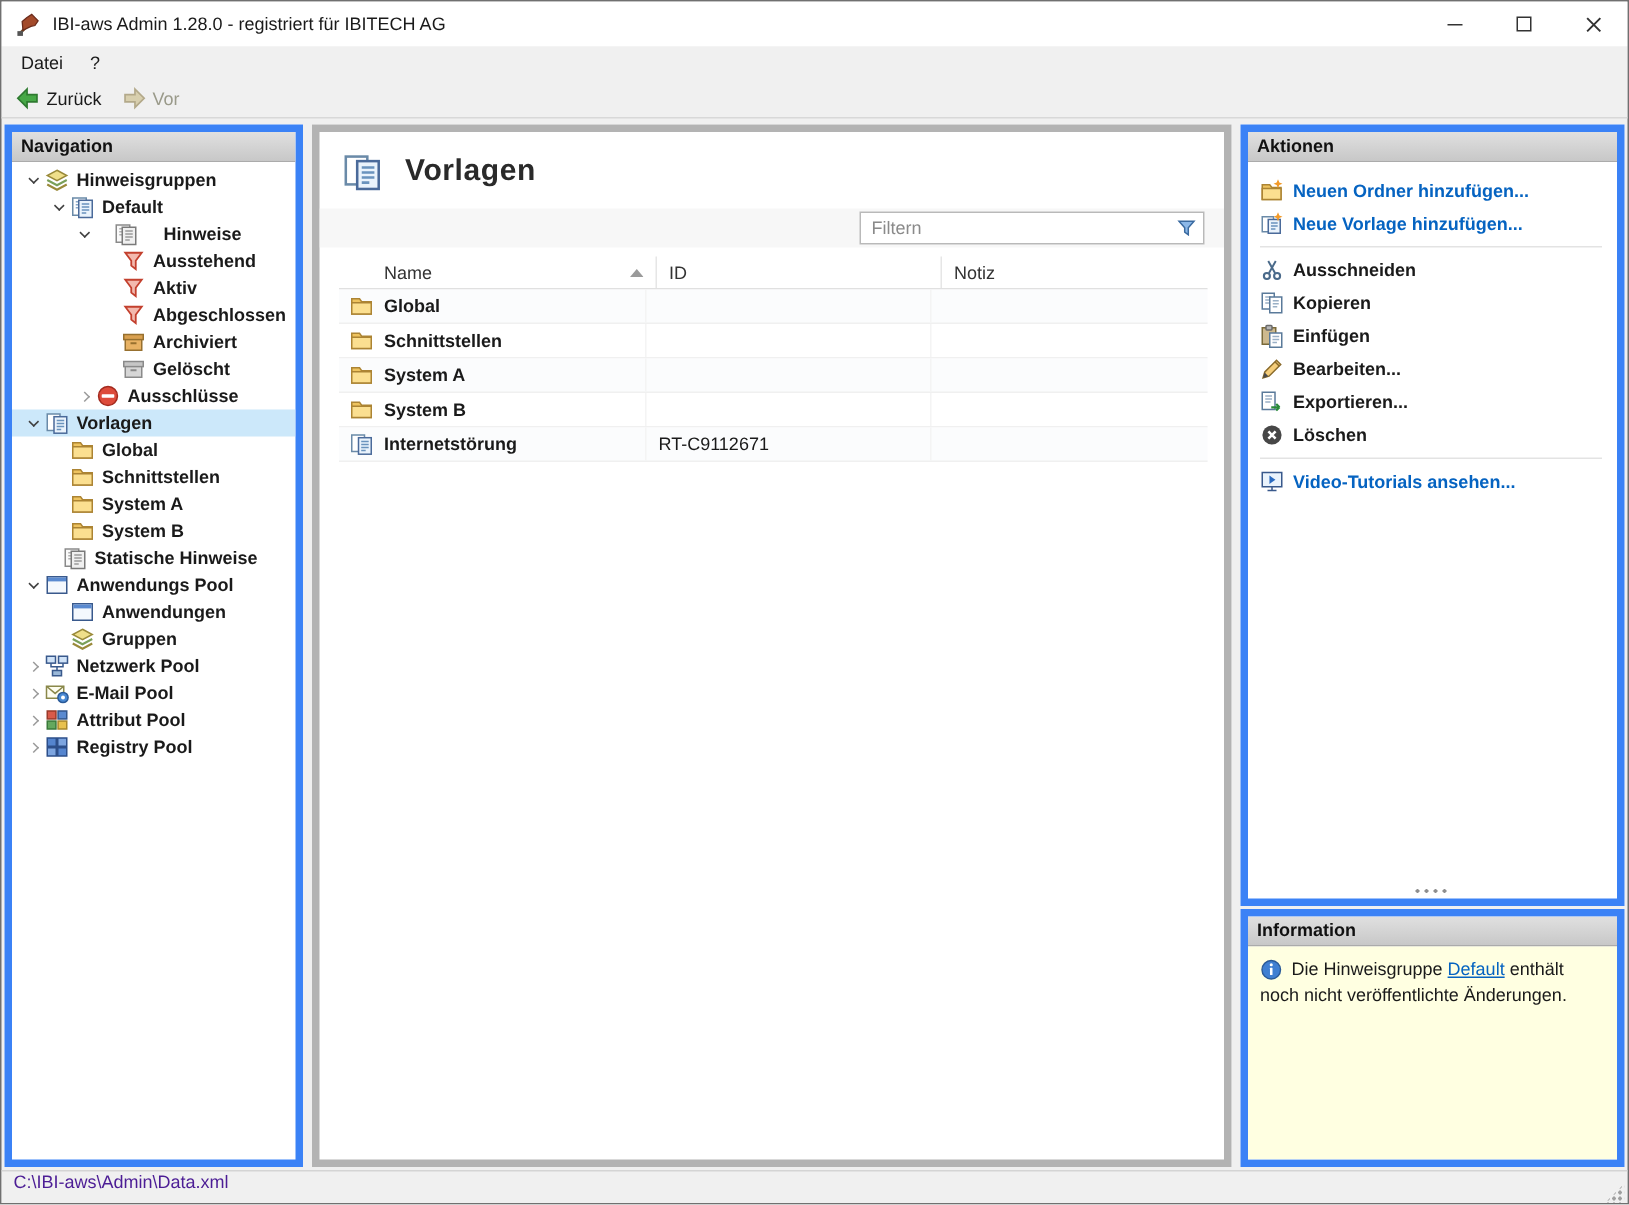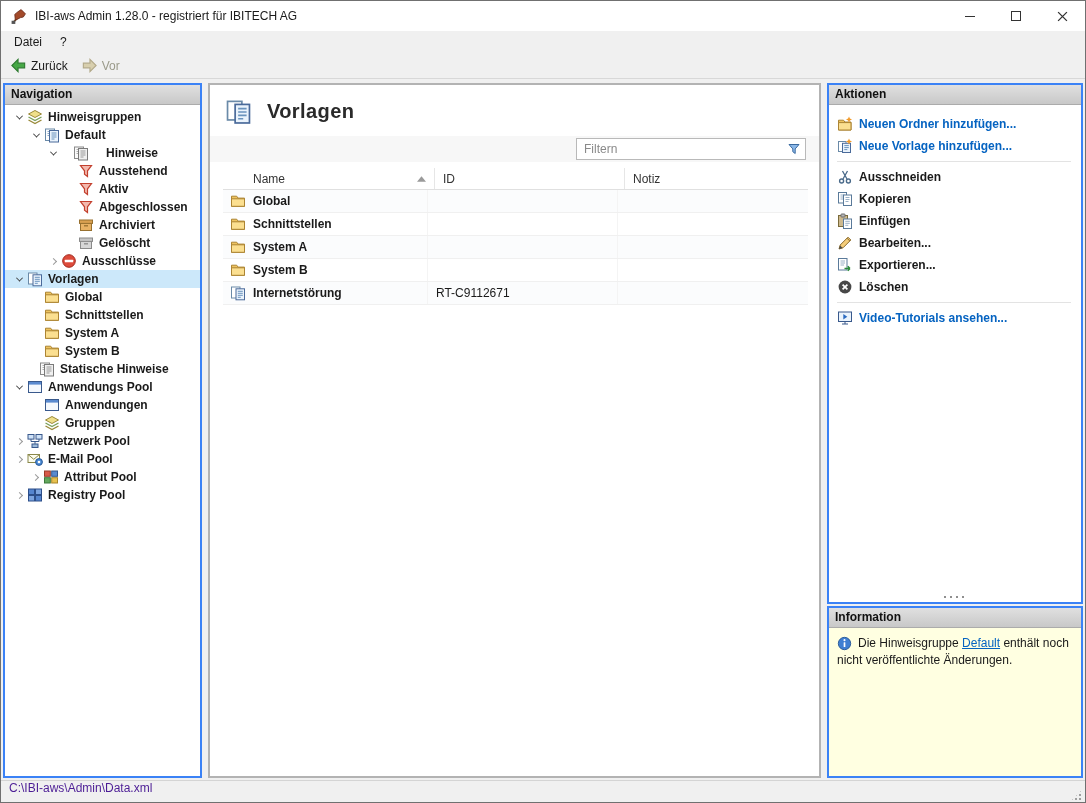--- a/index.html
+++ b/index.html
@@ -23,21 +23,21 @@
   
   .menubar { height: 22px; background: #f0f0f0; display: flex; align-items: center; flex: none; padding-left: 4px; }
   .menu-item { padding: 0 9px; height: 100%; display: flex; align-items: center; }
   .toolbar { height: 26px; background: #f0f0f0; border-bottom: 1px solid #d8d8d8; display: flex; align-items: center; flex: none; padding-left: 5px; }
   .tool-btn { display: flex; align-items: center; gap: 4px; padding: 2px 9px 2px 4px; }
   .tool-btn .icon { width: 17px; height: 17px; }
   .tool-btn.disabled .tool-label { color: #9a9a8a; }
 
   
   .content { flex: 1; display: flex; overflow: hidden; }
-  .panel { background: #fff; border: 2px solid #3b82f6; display: flex; flex-direction: column; overflow: hidden; }
+  .panel { background: #fff; border: 5px solid #3b82f6; display: flex; flex-direction: column; overflow: hidden; }
   .panel-header { height: 20px; flex: none; background: linear-gradient(#e0e0e0, #c8c8c8); border-bottom: 1px solid #ababab; font-weight: bold; line-height: 19px; padding-left: 6px; color: #111; }
 
   .nav-panel { width: 199px; margin: 4px 0 2px 2px; flex: none; }
   .main-panel { flex: 1; margin: 4px 6px 2px 6px; border-color: #b3b3b3; }
   .right-col { width: 256px; margin: 4px 2px 2px 0; display: flex; flex-direction: column; flex: none; }
 
   
   .tree { padding-top: 3px; flex: 1; overflow: hidden; }
   .tree-row { height: 18px; display: flex; align-items: center; cursor: default; white-space: nowrap; }
   .tree-row.selected { background: #cce8fa; }
@@ -374,21 +374,21 @@
             <span class="icon">
               <svg viewBox="0 0 16 16">
                 <rect x="1" y="3.5" width="11.5" height="8" fill="#fdfdf0" stroke="#8a884a"></rect>
                 <path d="M1 3.5l5.75 4.8 5.75-4.8" fill="none" stroke="#8a884a"></path>
                 <circle cx="12" cy="11" r="3.4" fill="#4a8ad4" stroke="#2a5a98"></circle>
                 <circle cx="12" cy="11" r="1.3" fill="#fff"></circle>
               </svg>
             </span>
             <span class="tree-label">E-Mail Pool</span>
           </div>
-          <div class="tree-row" style="padding-left: 22px; align-items: center;">
+          <div class="tree-row" style="padding-left: 6px; align-items: center;">
             <span class="twisty">
               <span class="chev collapsed"></span>
             </span>
             <span class="icon">
               <svg viewBox="0 0 16 16">
                 <rect x="1.5" y="2" width="5.8" height="5.3" fill="#d95a4a" stroke="#9a3a2a"></rect>
                 <rect x="8.7" y="2" width="5.8" height="5.3" fill="#5a8ad0" stroke="#33568a"></rect>
                 <rect x="1.5" y="8.7" width="5.8" height="5.3" fill="#64a85e" stroke="#3a7a3a"></rect>
                 <rect x="8.7" y="8.7" width="5.8" height="5.3" fill="#e8c14e" stroke="#a8862a"></rect>
               </svg>

